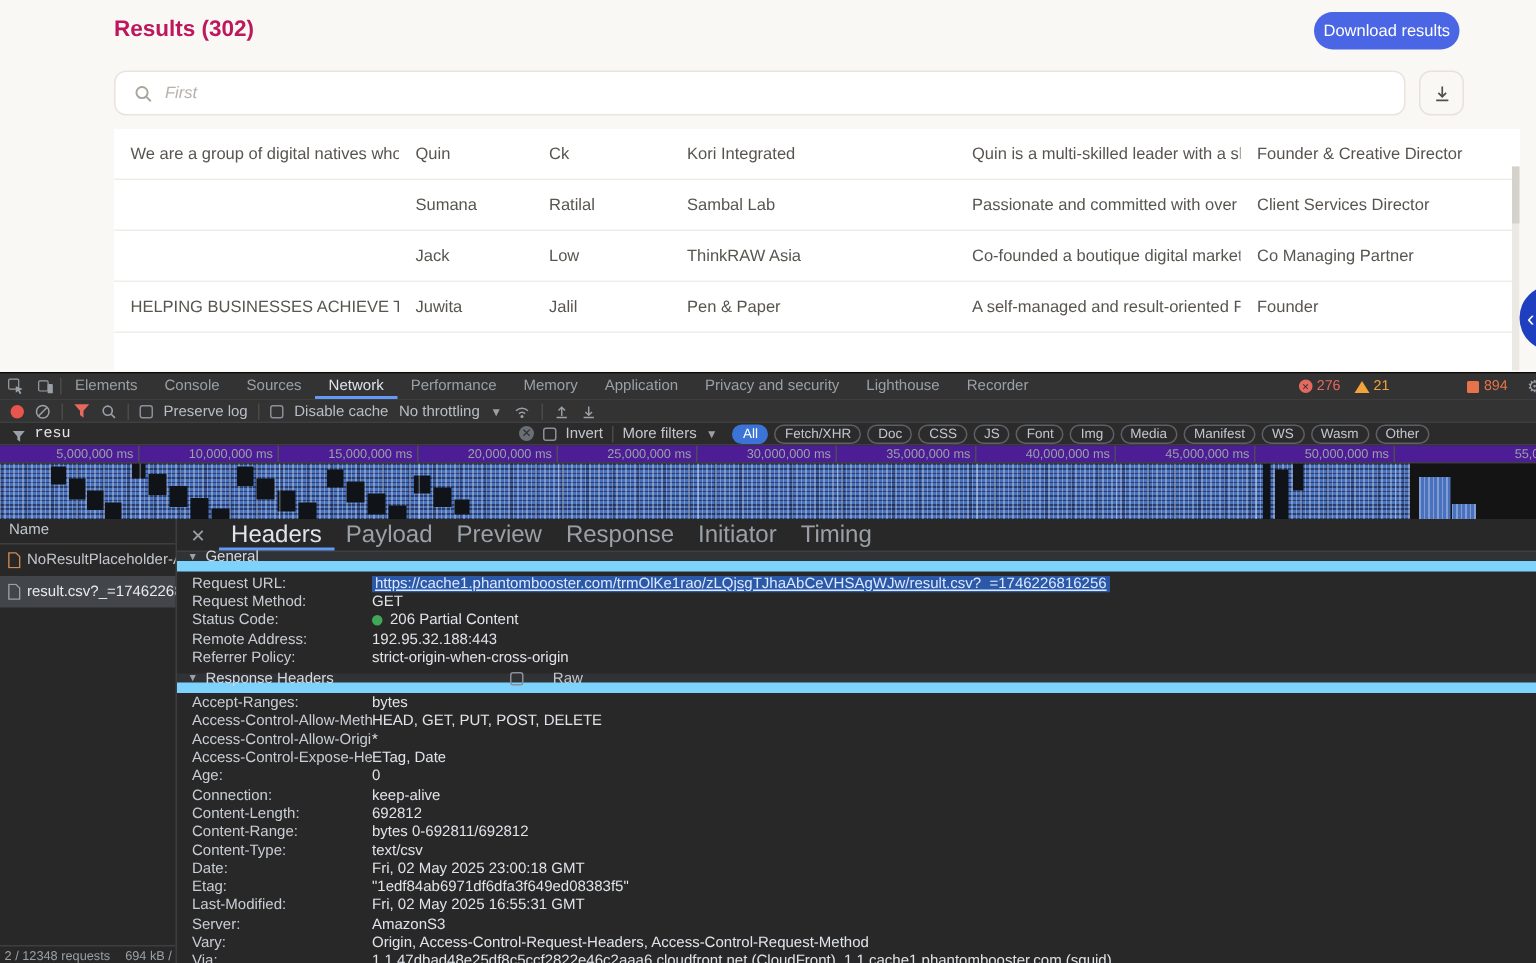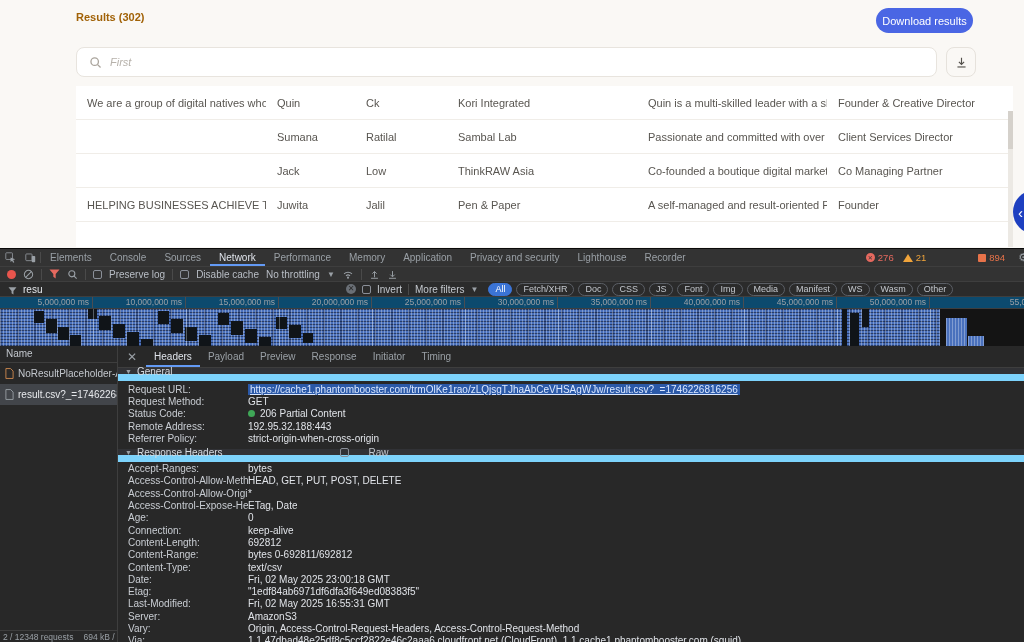--- a/index.html
+++ b/index.html
@@ -2,21 +2,21 @@
 <html><head>
 <meta charset="utf-8">
 <style>
   * { margin:0; padding:0; box-sizing:border-box; }
   html,body { width:1024px; height:642px; overflow:hidden; background:#faf8f5;
               font-family:"Liberation Sans", sans-serif; }
   body { position:relative; }
 
   
   .top { position:absolute; left:0; top:0; width:1024px; height:248px; background:#faf8f5; }
-  .page-title { position:absolute; left:76px; top:11px; font-size:11px; font-weight:700; color:#a16207; }
+  .page-title { position:absolute; left:76px; top:11px; font-size:15px; font-weight:700; color:#be185d; }
   .dl-btn { position:absolute; left:876px; top:8px; width:97px; height:25px; border-radius:13px;
             background:#4a66e4; color:#fff; font-size:11px; display:flex; align-items:center;
             justify-content:center; cursor:pointer; }
   .search-box { position:absolute; left:76px; top:47px; width:861px; height:30px; background:#fff;
                 border:1px solid #e8e4de; border-radius:8px; display:flex; align-items:center;
                 gap:8px; padding:0 12px; }
   .search-box svg { color:#aaa49c; }
   .search-ph { color:#b6b1aa; font-size:11px; font-style:italic; }
   .dl-icon-btn { position:absolute; left:946px; top:47px; width:30px; height:30px;
                  border:1px solid #e6e2dc; border-radius:8px; display:flex; align-items:center;
@@ -57,30 +57,30 @@
                 padding:0 7px; border-bottom:1px solid #3e3e3e; font-size:10px; color:#b9bec6; }
   .rec-dot { width:9px; height:9px; border-radius:50%; background:#e8554d; cursor:pointer; }
   .sep { width:1px; height:11px; background:#4a4a4a; }
   .cb { width:9px; height:9px; border:1px solid #8a8f98; border-radius:2px; cursor:pointer; }
   .caret { font-size:8px; color:#9aa0a6; }
   .tbtn { display:flex; align-items:center; color:#9aa0a6; cursor:pointer; }
   .tbtn.red { color:#e6695f; }
 
   .dt-filterrow { height:15px; background:#2b2b2b; display:flex; align-items:center; gap:6px;
                   padding:0 8px; border-bottom:1px solid #3e3e3e; font-size:10px; }
-  .filter-input { width:332px; display:flex; align-items:flex-end; gap:6px; }
+  .filter-input { width:332px; display:flex; align-items:flex-end; gap:6px;font-family:Liberation Mono, monospace; }
   .filter-q { color:#e4e7eb; }
   .clear-x { width:10px; height:10px; border-radius:50%; background:#6a6f76; color:#2b2b2b;
              font-size:8px; line-height:10px; text-align:center; cursor:pointer; }
   .pills { display:flex; align-items:center; gap:4px; margin-left:4px; }
   .pill { height:13px; padding:0 6px; border-radius:7px; border:1px solid #5b5f66; color:#c3c7cd;
           font-size:9px; display:flex; align-items:center; cursor:pointer; white-space:nowrap; }
   .pill.active { background:#3b74d6; border-color:#3b74d6; color:#fff; }
 
-  .dt-ruler { height:12px; display:flex; background:#0c4a6e; border-bottom:1px solid #3e3e3e; overflow:hidden; }
+  .dt-ruler { height:12px; display:flex; background:#4c1d95; border-bottom:1px solid #3e3e3e; overflow:hidden; }
   .tick { flex:0 0 93px; width:93px; text-align:right; font-size:8.5px; line-height:11px;
           color:#9aa0a6; padding-right:3px; border-right:1px solid #4a4d52; white-space:nowrap; }
   .tick.last { flex:0 0 140px; width:140px; overflow:hidden; }
 
   .dt-band { height:37px; position:relative; background:#141414; overflow:hidden; cursor:pointer; }
   .band-tex { position:absolute; left:0; top:0; height:37px; width:940px; background-color:#4a71bd;
     background-image:
       repeating-linear-gradient(90deg, rgba(255,255,255,.30) 0 1px, rgba(0,0,0,0) 1px 3px),
       repeating-linear-gradient(0deg, rgba(10,18,40,.55) 0 1px, rgba(0,0,0,0) 1px 3px),
       repeating-linear-gradient(90deg, rgba(16,26,56,.30) 0 2px, rgba(0,0,0,0) 2px 17px); }
@@ -97,21 +97,21 @@
              color:#c3c7cd; white-space:nowrap; overflow:hidden; cursor:pointer; }
   .req-row.selected { background:#42454a; color:#e8eaed; }
   .req-row svg { flex:0 0 9px; }
   .req-status { position:absolute; left:0; right:0; bottom:0; height:13px; border-top:1px solid #3e3e3e;
                 display:flex; align-items:center; gap:5px; padding-left:3px; font-size:8.5px;
                 color:#9aa0a6; white-space:nowrap; overflow:hidden; }
 
   .detail { flex:1; background:#282828; overflow:hidden; }
   .detail-tabs { height:22px; display:flex; align-items:center; border-bottom:1px solid #3e3e3e; }
   .close-x { color:#9aa0a6; font-size:12px; padding:0 9px; cursor:pointer; }
-  .d-tab { padding:0 8px; height:100%; display:flex; align-items:center; font-size:10px;
+  .d-tab { padding:0 8px; height:100%; display:flex; align-items:center; font-size:16px;
            color:#9aa0a6; cursor:pointer; }
   .d-tab.active { color:#dfe3ea; box-shadow:inset 0 -2px 0 #639af5; }
   .sec-bar { height:13px; background:#313236; display:flex; align-items:center; gap:5px;
              padding-left:7px; font-size:10px; color:#d6dae0; border-bottom:7px solid #7dd3fc; }
   .sec-caret { font-size:7px; color:#9aa0a6; }
   .raw-group { margin-left:112px; display:flex; align-items:center; gap:20px; color:#c3c7cd; }
   .kv { display:flex; align-items:center; height:12.3px; font-size:10px; }
   .kv .k { flex:0 0 130px; padding-left:10px; color:#c9cdd3; white-space:nowrap; overflow:hidden; }
   .kv .v { color:#e0e3e8; white-space:nowrap; overflow:hidden; display:flex; align-items:center; }
   .gen-rows { padding-top:2px; }

